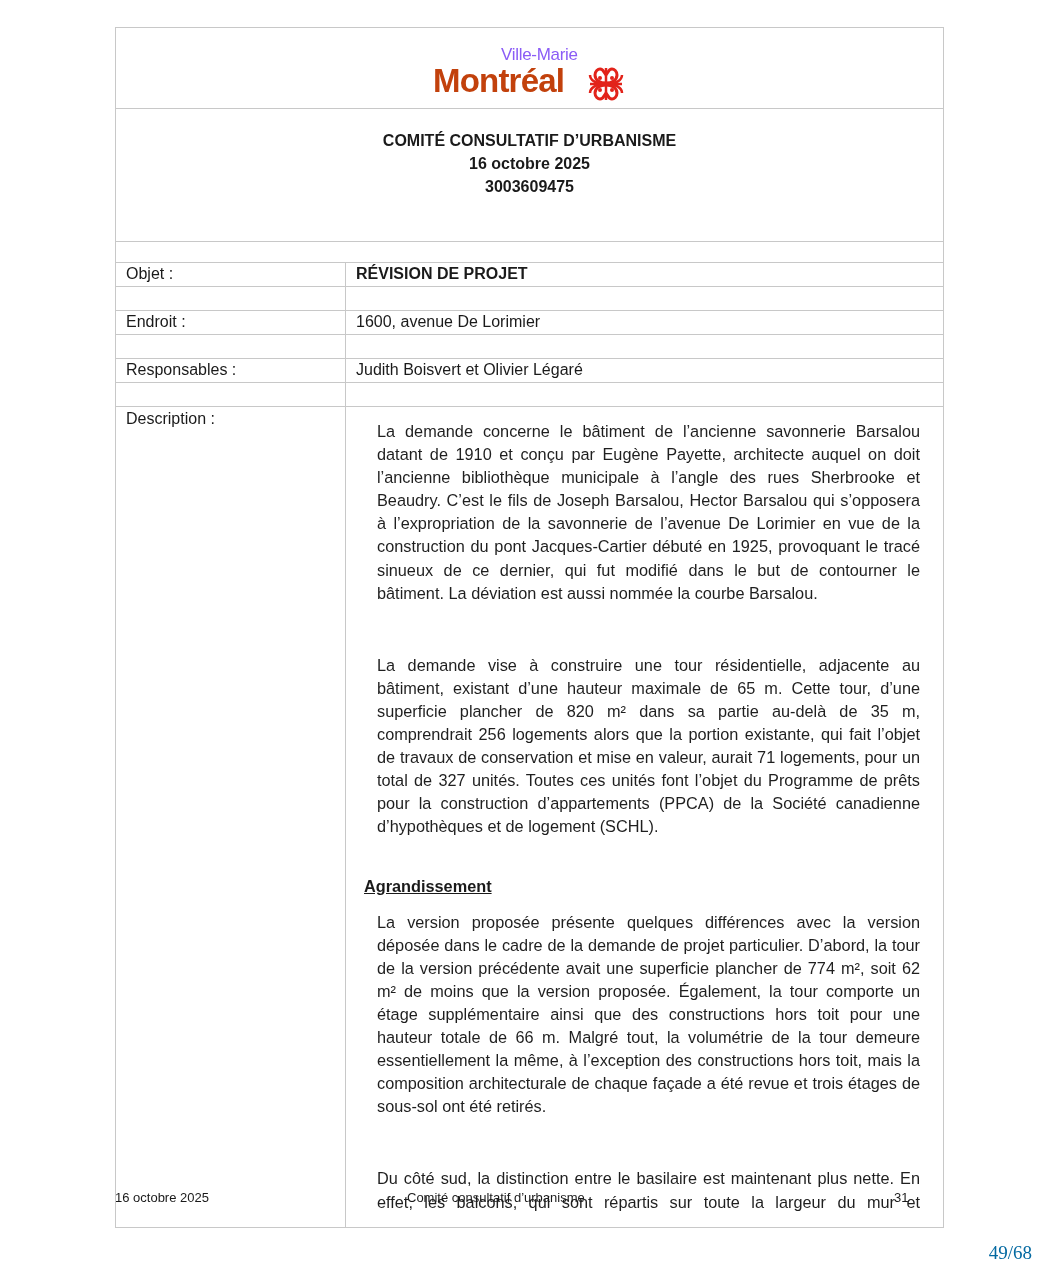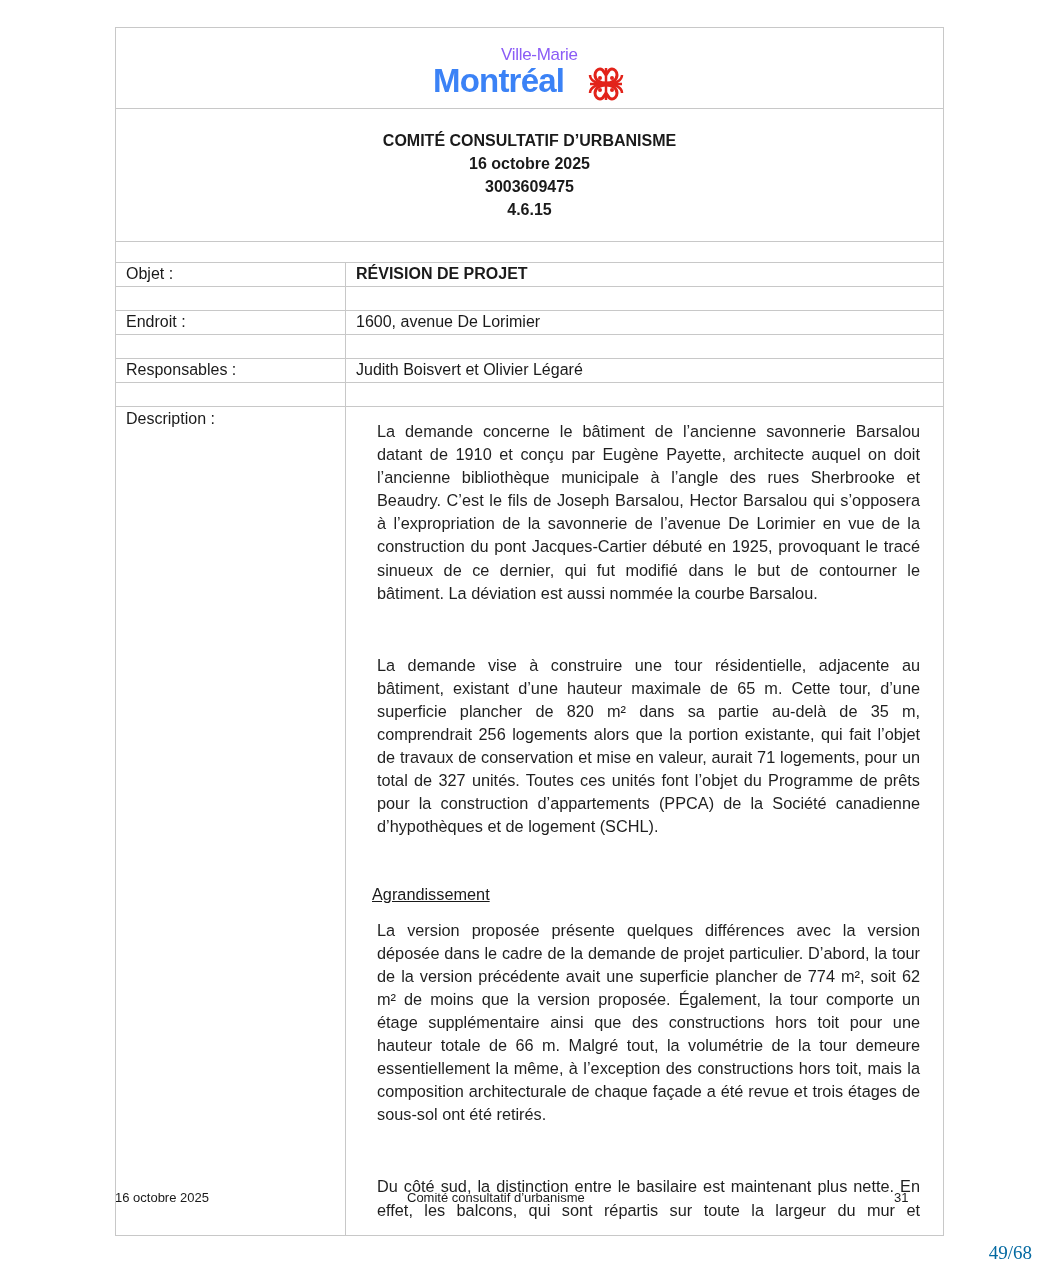--- a/index.html
+++ b/index.html
@@ -1,37 +1,37 @@
 <!DOCTYPE html>
 <html><head>
 <meta charset="utf-8">
 <style>
   html, body { margin: 0; padding: 0; background: #ffffff; }
   body { width: 1062px; height: 1284px; position: relative; overflow: hidden; font-family: "Liberation Sans", sans-serif; color: #1a1a1a; }
   .frame { position: absolute; left: 115px; top: 27px; width: 827px; border: 1px solid #c8c8c8; }
   .logo-cell { height: 80px; border-bottom: 1px solid #c8c8c8; position: relative; }
   .logo { position: absolute; left: 317px; top: 17px; width: 200px; height: 60px; }
   .logo-sub { position: absolute; left: 68px; top: 0; font-size: 17px; color: #8b5cf6; letter-spacing: -0.3px; }
-  .logo-main { position: absolute; left: 0; top: 17px; font-size: 33px; font-weight: bold; color: #3b82f6; letter-spacing: -0.8px; }
+  .logo-main { position: absolute; left: 0; top: 17px; font-size: 33px; font-weight: bold; color: #c2410c; letter-spacing: -0.8px; }
   .logo-icon { position: absolute; left: 153px; top: 19px; width: 40px; height: 40px; }
   .title-cell { height: 133px; border-bottom: 1px solid #c8c8c8; text-align: center; padding-top: 20px; box-sizing: border-box; }
   .title-cell div { font-size: 16px; font-weight: bold; line-height: 23px; color: #1a1a1a; }
   .spacer-full { height: 20px; border-bottom: 1px solid #c8c8c8; }
   .row { display: flex; border-bottom: 1px solid #c8c8c8; }
   .row:last-child { border-bottom: none; gap: 8px; }
   .lbl { width: 230px; border-right: 1px solid #c8c8c8; font-size: 16px; font-weight: normal; padding: 2px 0 0 10px; box-sizing: border-box; }
   .val { flex: 1; font-size: 16px; padding: 2px 10px 0 10px; box-sizing: border-box; }
   .row.h { height: 23px; }
   .row.gap { height: 23px; }
   .val.bold { font-weight: bold; }
   .desc .val { padding-top: 0; }
   .para { font-size: 16.3px; line-height: 23.1px; text-align: justify; margin: 13px; color: #1f1f1f; }
   .para.last-line-left { text-align-last: left; }
   .para-gap { height: 23px; }
-  .sub-heading { font-size: 16.3px; line-height: 23.1px; text-decoration: underline; margin: 8px; }
+  .sub-heading { font-size: 16.3px; line-height: 23.1px; text-decoration: underline; margin: 0; font-weight: bold; }
   .desc .lbl { padding-top: 0; line-height: 23px; }
   .footer { position: absolute; top: 1190px; font-size: 13px; color: #1a1a1a; }
   .page-num { position: absolute; right: 30px; top: 1242px; font-family: "Liberation Serif", serif; font-size: 19px; color: #0369a1; }
 </style>
 </head>
 <body>
 
 <div class="frame">
   <div class="logo-cell">
     <div class="logo">
@@ -53,21 +53,20 @@
             <circle cx="26" cy="26" r="2"></circle>
         </g>
       </svg>
     </div>
   </div>
 
   <div class="title-cell">
     <div>COMITÉ CONSULTATIF D’URBANISME</div>
     <div>16 octobre 2025</div>
     <div>3003609475</div>
-    <div>4.6.15</div>
   </div>
 
   <div class="spacer-full"></div>
 
   <div class="row h">
     <div class="lbl">Objet :</div>
     <div class="val bold">RÉVISION DE PROJET</div>
   </div>
   <div class="row gap">
       <div class="lbl"></div>

